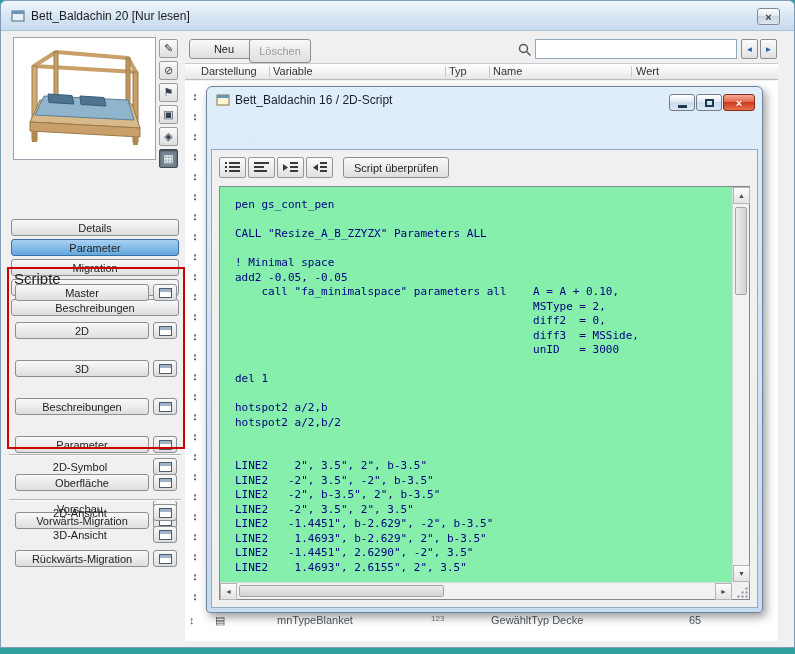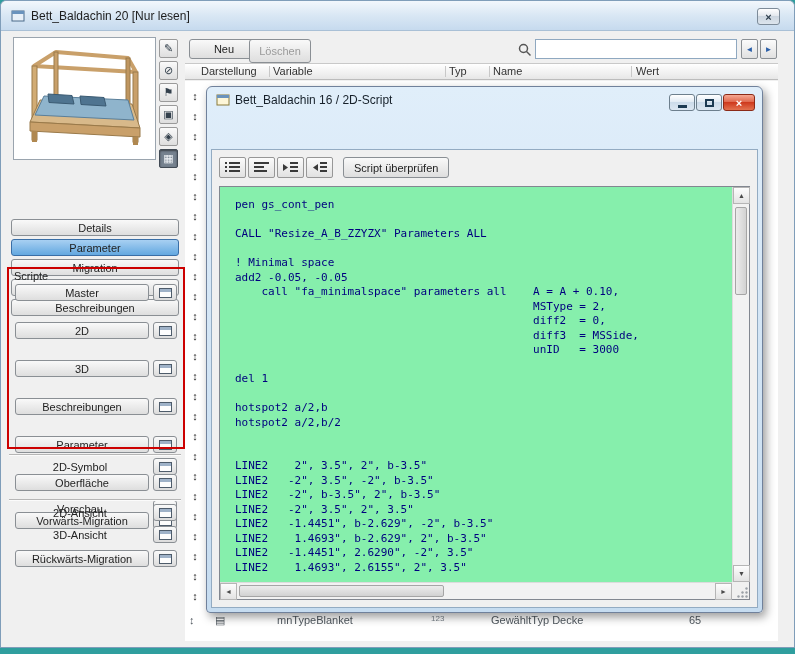--- a/index.html
+++ b/index.html
@@ -27,21 +27,21 @@
     background:linear-gradient(#fafafa,#dedede); font-size:11px; color:#33404c;
     display:flex; align-items:center; justify-content:center; }
   .tool.pressed { background:#76828f; color:#f2f5f8; border-color:#414a54; box-shadow:inset 0 1px 2px rgba(0,0,0,.5); }
 
   .btn { border:1px solid #8a8f94; border-radius:3px; background:linear-gradient(#f9f9f9,#dedede);
     font-size:11px; color:#1e1e1e; display:flex; align-items:center; justify-content:center; cursor:default; }
   .nav-buttons { position:absolute; left:10px; top:170px; width:168px; display:flex; flex-direction:column; gap:3px;margin-top:48px; }
   .nav-buttons .btn { height:17px; width:168px; }
   .btn.active { background:linear-gradient(#a8d0f2,#63a8e0); border-color:#396ea6; }
 
-  .scripts-label { position:absolute; left:13px; top:269px; font-size:11px; color:#222; }
+  .scripts-label { position:absolute; left:13px; top:269px; font-size:15px; color:#222; }
   .script-rows { position:absolute; left:14px; top:283px; display:flex; flex-direction:column; gap:21px; }
   .script-row { display:flex; gap:4px; height:17px; }
   .script-row .script-btn { width:134px; height:17px; }
   .win-btn { width:24px; height:17px; border:1px solid #8a8f94; border-radius:3px;
     background:linear-gradient(#fafafa,#dcdcdc); display:flex; align-items:center; justify-content:center; }
   .win-glyph { width:13px; height:10px; border:1px solid #4e5c6b; background:#fdfdfd; position:relative; }
   .win-glyph::before { content:""; position:absolute; left:0; right:0; top:0; height:3px; background:#9fb2c8; }
 
   .annotation-box { position:absolute; left:6px; top:266px; width:178px; height:182px;
     border:2px solid #cc0000; pointer-events:none; }

